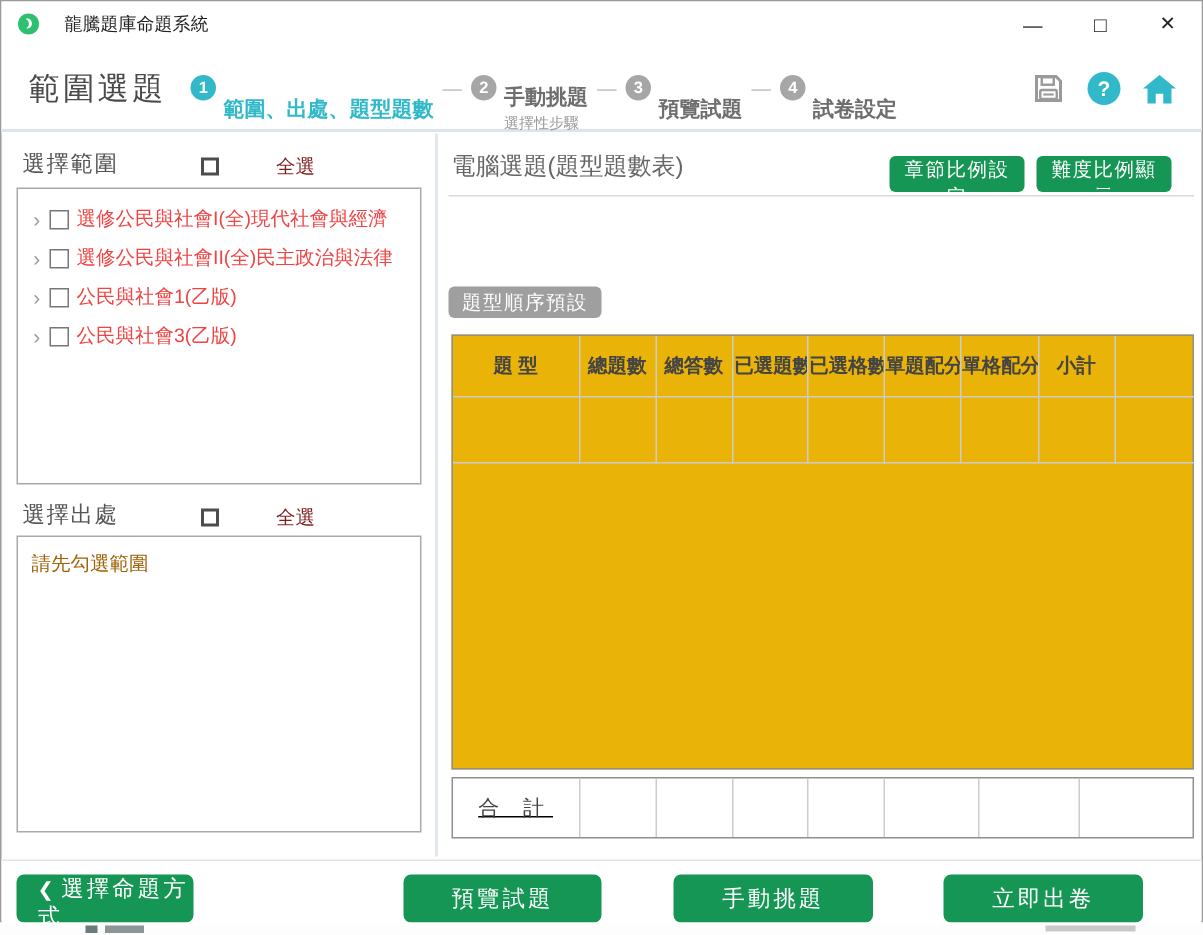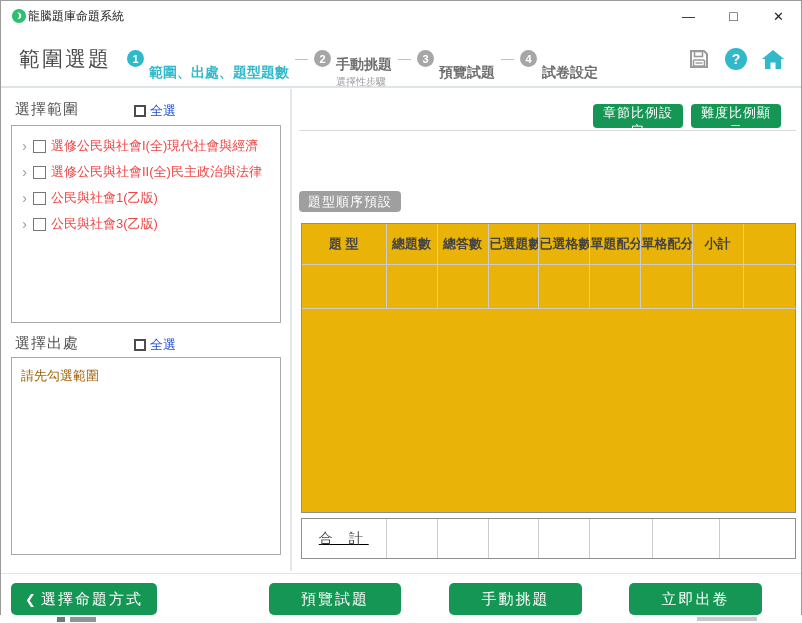--- a/index.html
+++ b/index.html
@@ -11,21 +11,21 @@
   #window {
     position:absolute; left:0; top:0; width:802px; height:615px;
     background:#ffffff; border:1px solid #9b9b9b;
   }
   
   .titlebar {
     position:absolute; left:0; top:0; width:100%; height:30px;
     background:#ffffff; display:flex; align-items:center;
   }
   .app-icon { width:16px; height:16px; margin-left:10px; }
-  .app-title { font-size:12px; color:#222; margin-left:1px; }
+  .app-title { font-size:12px; color:#222; margin-left:16px; }
   .win-controls { margin-left:auto; display:flex; height:100%; }
   .win-btn {
     width:45px; height:100%; display:flex; align-items:center; justify-content:center;
     font-size:13px; color:#222; cursor:default;
   }
   .win-btn.max { font-size:14px; }
   
   .header {
     position:absolute; left:0; top:30px; width:100%; height:57px;
     background:#fff; border-bottom:2px solid #dde4ea;
@@ -46,21 +46,21 @@
   .step-sub { font-size:10px; color:#9a9a9a; margin-top:1px; }
   .step-sep { color:#b9b9b9; font-size:13px; margin:0 6px; }
   .header-icons { margin-left:auto; margin-right:16px; display:flex; align-items:center; gap:14px; }
   .icon-btn { width:24px; height:24px; display:flex; align-items:center; justify-content:center; }
   .help-circle {
     width:22px; height:22px; border-radius:50%; background:#31b8c9; color:#fff;
     font-size:14px; font-weight:bold; display:flex; align-items:center; justify-content:center;
   }
   
   .panel-heading { position:absolute; font-size:15px; color:#555; letter-spacing:1px; }
-  .select-all { position:absolute; display:flex; align-items:center; font-size:13px; color:#1d4ed8; }
+  .select-all { position:absolute; display:flex; align-items:center; font-size:13px; color:#7f1d1d;gap:34px; }
   .cb {
     width:12px; height:12px; border:2px solid #4d4d4d; background:#fff; margin-right:4px; flex:0 0 auto;
   }
   .listbox {
     position:absolute; left:10px; width:270px; height:198px;
     border:1px solid #a9a9a9; background:#fff;
   }
   #range-box { top:124px; }
   #source-box { top:356px; }
   .tree { padding:7px 4px 0 6px; }
@@ -109,21 +109,21 @@
   
   .action-bar {
     position:absolute; left:0; top:572px; width:100%; height:43px;
     background:#fff; border-top:1px solid #e4e4e4;
   }
   .action-btn {
     position:absolute; top:9px; height:32px; border:none; border-radius:5px;
     background:#169655; color:#fff; font-size:15px; cursor:pointer;
     font-family:inherit; letter-spacing:2px;
   }
-  #back-btn { left:10px; width:146px; text-align:left; padding-left:14px; }
+  #back-btn { left:10px; width:118px; text-align:left; padding-left:14px; }
   #back-btn .chev { font-size:13px; margin-right:5px; letter-spacing:0; }
   #preview-btn { left:268px; width:132px; }
   #manual-btn { left:448px; width:133px; }
   #generate-btn { left:628px; width:133px; }
   
   .desktop-strip { position:absolute; left:0; top:615px; width:802px; height:8px; background:#fdfdfd; }
   .strip-mark { position:absolute; top:2px; height:5px; background:#6b7a7a; }
   .m1 { left:57px; width:8px; }
   .m2 { left:70px; width:26px; background:#8d9696; }
   .m3 { left:697px; width:60px; height:4px; background:#c9c9c9; }
@@ -230,20 +230,21 @@
   <div class="select-all" style="left:133px; top:335px;">
     <span class="cb"></span>
     <span>全選</span>
   </div>
   <div class="listbox" id="source-box">
     <div class="placeholder">請先勾選範圍</div>
   </div>
 
   <div class="v-divider"></div>
 
+  <div class="main-title">電腦選題(題型題數表)</div>
   <button class="pill-btn" id="chapter-btn">章節比例設定</button>
   <button class="pill-btn" id="difficulty-btn">難度比例顯示</button>
   <div class="panel-hr"></div>
   <button class="type-order-btn">題型順序預設</button>
 
   <div class="qtable-wrap">
     <table>
       <colgroup>
         <col style="width:84px">
           <col style="width:51px">

